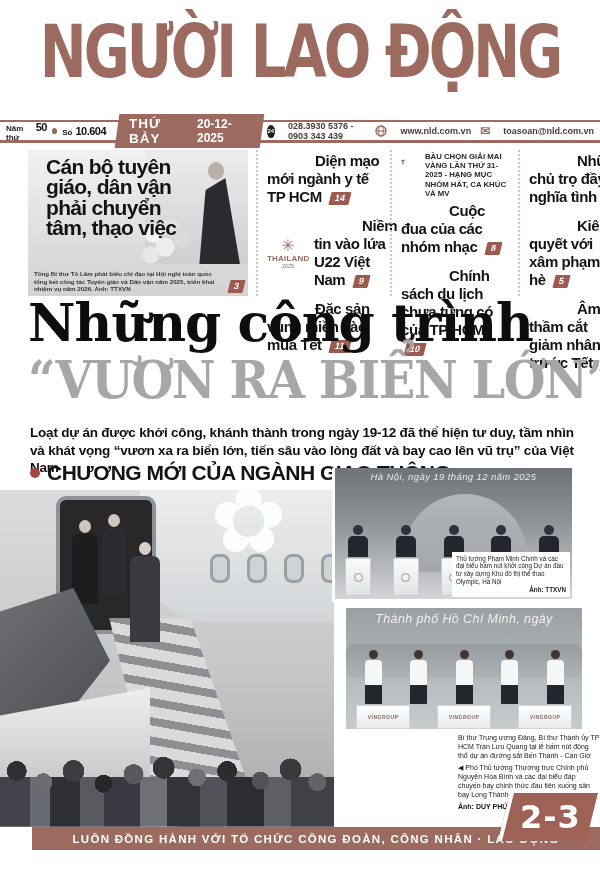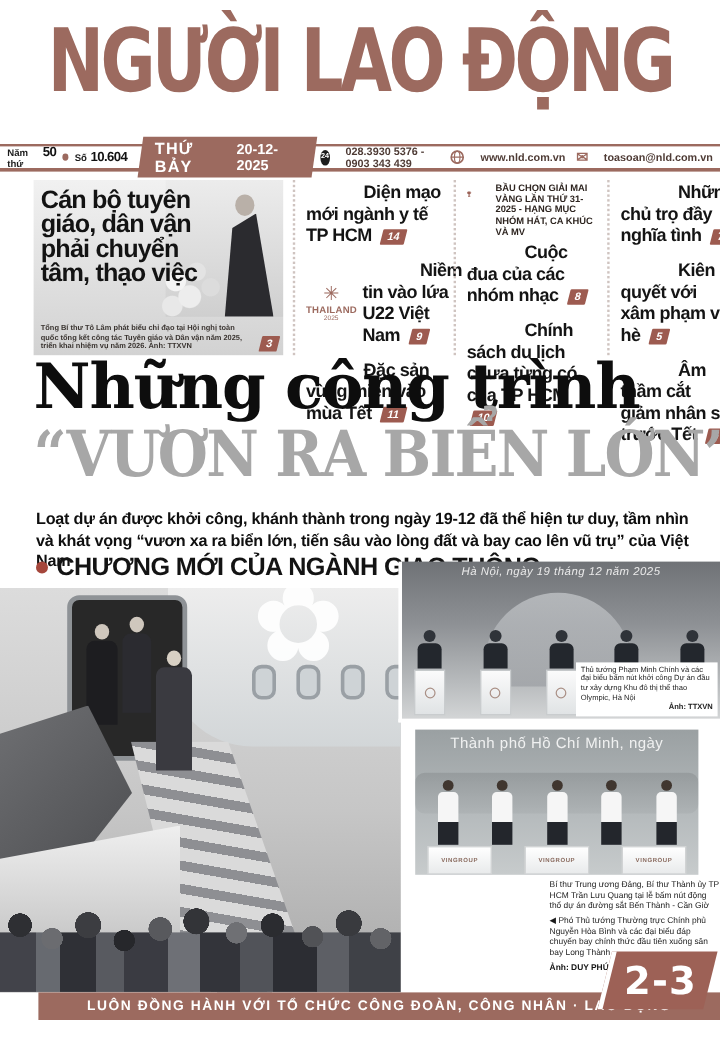--- a/index.html
+++ b/index.html
@@ -29,21 +29,21 @@
   .daybox .d2{font-size:12px;}
   .contacts{margin-left:auto;display:flex;align-items:center;gap:9px;}
   .contact{display:flex;align-items:center;gap:13px;font-size:9px;font-weight:bold;color:#4e3b35;}
   .phone-circle{width:13px;height:13px;border-radius:50%;background:#1d1d1d;color:#fff;
     font-size:6px;font-weight:bold;display:inline-flex;align-items:center;justify-content:center;}
   .mailglyph{font-size:12px;color:#9c6a5f;line-height:1;}
 
   
   .band{top:150px;left:28px;width:552px;height:146px;display:flex;box-sizing:border-box;}
   .feature{width:208px;position:relative;background:linear-gradient(180deg,#f1f1f1,#d2d2d2);
-    flex:none;overflow:hidden;}
+    flex:none;overflow:hidden;padding-left:12px;}
   .f-headline{position:relative;z-index:2;font-size:21px;font-weight:bold;line-height:0.97;
     letter-spacing:-0.7px;color:#131313;padding:7px 0 0 6px;width:66%;}
   .f-photo{position:absolute;right:0;top:0;width:47%;height:114px;
     background:linear-gradient(180deg,#ececec,#cfcfcf);}
   .flowers{position:absolute;left:-6px;bottom:-4px;width:58px;height:52px;
     background:radial-gradient(circle 9px at 25% 35%,#f4f4f4 90%,transparent),
       radial-gradient(circle 8px at 55% 20%,#e3e3e3 90%,transparent),
       radial-gradient(circle 10px at 45% 60%,#ededed 90%,transparent),
       radial-gradient(circle 8px at 75% 45%,#dcdcdc 90%,transparent),
       radial-gradient(circle 9px at 20% 75%,#e8e8e8 90%,transparent);}
@@ -126,42 +126,42 @@
       radial-gradient(circle 11px at 87% 28%,#393a3e 98%,transparent),
       radial-gradient(circle 9px at 95% 44%,#626367 98%,transparent),
       linear-gradient(90deg,#42434a 0 9%,#676a70 9% 15%,#2f3036 15% 24%,#585a60 24% 31%,
         #3a3b42 31% 42%,#6e7076 42% 50%,#33343a 50% 60%,#515359 60% 68%,#2c2d33 68% 79%,
         #5d5f65 79% 87%,#3f4147 87% 100%);
     background-size:100% 100%,100% 100%,100% 100%,100% 100%,100% 100%,100% 100%,100% 100%,
       100% 100%,100% 100%,100% 100%,100% 100%,100% 62%;
     background-position:0 0,0 0,0 0,0 0,0 0,0 0,0 0,0 0,0 0,0 0,0 0,bottom;
     background-repeat:no-repeat;}
 
-  .hanoi{position:absolute;left:332px;top:2px;width:268px;height:134px;box-sizing:border-box;
+  .hanoi{position:absolute;left:332px;top:2px;width:240px;height:134px;box-sizing:border-box;
     border-left:3px solid #fff;border-bottom:3px solid #fff;overflow:hidden;
     background:linear-gradient(180deg,#6f7276 0%,#8e9195 40%,#b9bcbe 78%,#d3d5d6 100%);text-decoration:underline;}
   .h-banner{position:absolute;top:3px;left:0;width:100%;text-align:center;font-style:italic;
     font-size:9.5px;color:#eaeaea;letter-spacing:0.4px;}
   .dome{position:absolute;left:68px;top:26px;width:124px;height:78px;
     border-radius:50% 50% 0 0/80% 80% 0 0;
     background:linear-gradient(180deg,#c4c7ca,#9da0a4);opacity:0.75;}
   .officials{position:absolute;bottom:3px;left:8px;right:8px;display:flex;justify-content:space-between;}
   .off{width:30px;display:flex;flex-direction:column;align-items:center;}
   .off .oh{width:10px;height:10px;border-radius:50%;background:#2f3339;}
   .off .ob{width:20px;height:21px;border-radius:5px 5px 0 0;background:#23272d;margin-top:1px;}
   .off .op{width:26px;height:38px;background:linear-gradient(180deg,#fbfbfb,#e0e3e5);margin-top:1px;
     border:1px solid #c9ccce;box-sizing:border-box;display:flex;align-items:center;justify-content:center;}
   .emblem-dot{width:7px;height:7px;border-radius:50%;border:1px solid #a98f85;display:block;}
   .h-cap{position:absolute;right:2px;bottom:2px;width:118px;background:#fff;padding:3px 4px;
     box-sizing:border-box;font-size:6.3px;line-height:1.22;color:#222;z-index:3;}
   .h-credit{text-align:right;font-weight:bold;margin-top:1px;}
 
   .hcmc{position:absolute;left:346px;top:142px;width:236px;height:121px;overflow:hidden;
     background:linear-gradient(180deg,#9aa0a2,#b6bbbd 60%,#c7cbcc);}
-  .c-banner{position:absolute;top:4px;left:0;width:100%;text-align:center;
+  .c-banner{position:absolute;top:4px;left:0;width:100%;text-align:center;font-style:italic;
     font-size:12.5px;color:#f0f1f1;letter-spacing:0.4px;}
   .train{position:absolute;left:0;top:36px;right:0;height:34px;border-radius:8px;
     background:linear-gradient(180deg,#8f9496,#abb0b2);opacity:0.7;}
   .delegates{position:absolute;bottom:25px;left:14px;right:14px;display:flex;justify-content:space-between;}
   .del{width:26px;display:flex;flex-direction:column;align-items:center;}
   .del .dh{width:9px;height:9px;border-radius:50%;background:#40362f;}
   .del .db{width:17px;height:25px;border-radius:4px 4px 0 0;background:#f6f6f6;margin-top:1px;}
   .del .dl{width:17px;height:19px;background:#23262c;}
   .vpods{position:absolute;bottom:0;left:10px;right:10px;display:flex;justify-content:space-between;}
   .vpod{width:54px;height:24px;background:linear-gradient(180deg,#ffffff,#e8eaeb);

